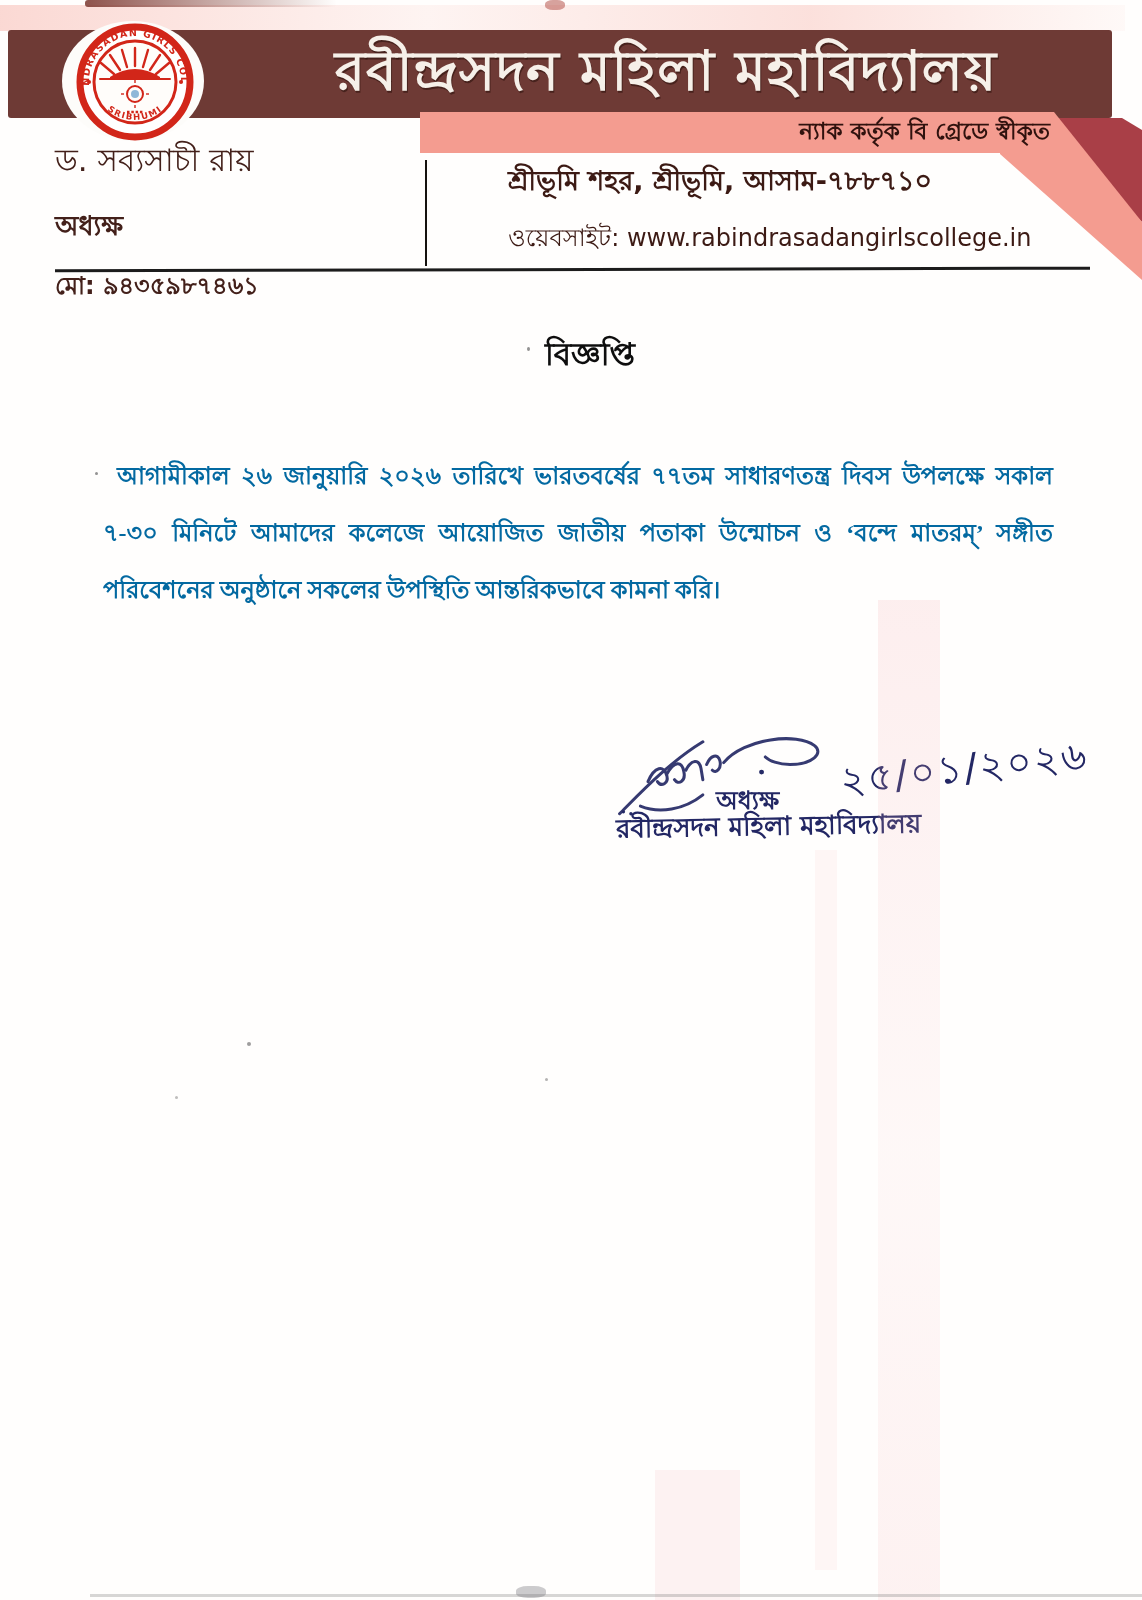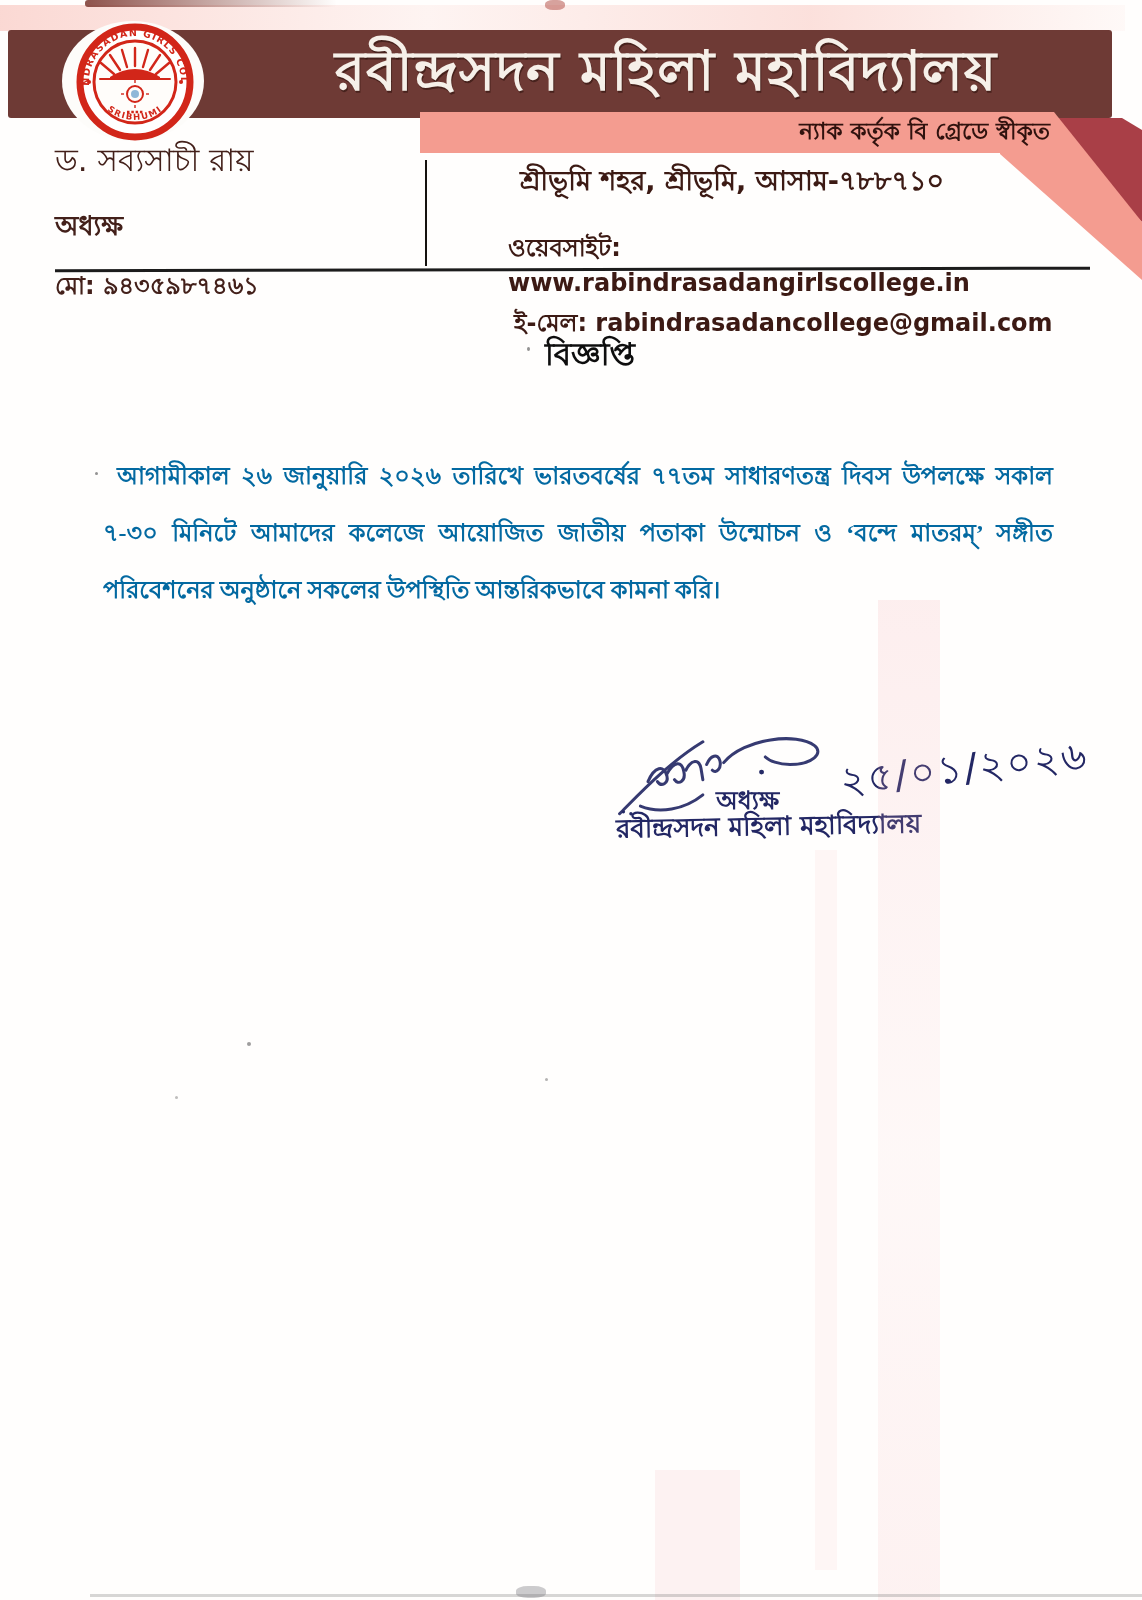--- a/index.html
+++ b/index.html
@@ -32,22 +32,22 @@
   .band-text{font-family:"DejaVu Sans","Liberation Sans",sans-serif;font-size:23px;font-weight:bold;color:#30120e;}
   .logo-wrap{position:absolute;left:60px;top:18px;width:150px;height:132px;}
   .principal-block{position:absolute;left:55px;top:136px;width:360px;color:#43201a;
     font-family:"DejaVu Sans","Liberation Sans",sans-serif;}
   .principal-name{font-size:31px;font-weight:normal;}
   .principal-designation{font-size:27px;font-weight:bold;margin-top:17px;}
   .principal-mobile{font-size:24px;font-weight:bold;margin-top:17px;}
   .v-divider{position:absolute;left:425px;top:160px;width:2px;height:106px;background:#15120f;}
   .contact-block{position:absolute;left:508px;top:160px;width:560px;color:#3c1a14;
     font-family:"DejaVu Sans","Liberation Sans",sans-serif;}
-  .contact-address{font-size:27px;font-weight:bold;margin-left:12px;}
-  .contact-website{font-size:24px;font-weight:bold;margin-top:24px;}
+  .contact-address{font-size:27px;font-weight:bold;}
+  .contact-website{font-size:24px;font-weight:normal;margin-top:14px;}
   .contact-email{font-size:24px;font-weight:bold;margin-top:7px;margin-left:6px;}
   .header-rule{position:absolute;left:55px;top:268px;width:1035px;height:3px;background:#1c1c1c;
     transform:rotate(-0.15deg);}
   
   .notice-title{position:absolute;left:0;top:330px;width:1180px;text-align:center;
     font-size:31px;font-weight:bold;color:#0e0e0e;}
   .notice-body{
     position:absolute;left:103px;top:448px;width:950px;
     font-size:24px;font-weight:600;color:#0369a1;line-height:57px;
     text-align:justify;text-indent:14px;
@@ -145,21 +145,20 @@
     <div class="principal-name">ড. সব্যসাচী রায়</div>
     <div class="principal-designation">অধ্যক্ষ</div>
     <div class="principal-mobile">মো: ৯৪৩৫৯৮৭৪৬১</div>
   </div>
 
   <div class="v-divider"></div>
 
   <div class="contact-block">
     <div class="contact-address">শ্রীভূমি শহর, শ্রীভূমি, আসাম-৭৮৮৭১০</div>
     <div class="contact-website">ওয়েবসাইট: www.rabindrasadangirlscollege.in</div>
-    <div class="contact-email">ই-মেল: rabindrasadancollege@gmail.com</div>
   </div>
 
   <div class="header-rule"></div>
 
   <div class="notice-title">বিজ্ঞপ্তি</div>
   <div class="notice-body">আগামীকাল ২৬ জানুয়ারি ২০২৬ তারিখে ভারতবর্ষের ৭৭তম সাধারণতন্ত্র দিবস উপলক্ষে সকাল ৭-৩০ মিনিটে আমাদের কলেজে আয়োজিত জাতীয় পতাকা উন্মোচন ও ‘বন্দে মাতরম্’ সঙ্গীত পরিবেশনের অনুষ্ঠানে সকলের উপস্থিতি আন্তরিকভাবে কামনা করি।</div>
 
   <svg class="sig-svg" viewBox="0 0 280 100">
     <g fill="none" stroke="#252a66" stroke-width="3.2" stroke-linecap="round" stroke-linejoin="round" opacity="0.92">
       <path d="M8,92 C30,70 60,38 96,16"></path>

